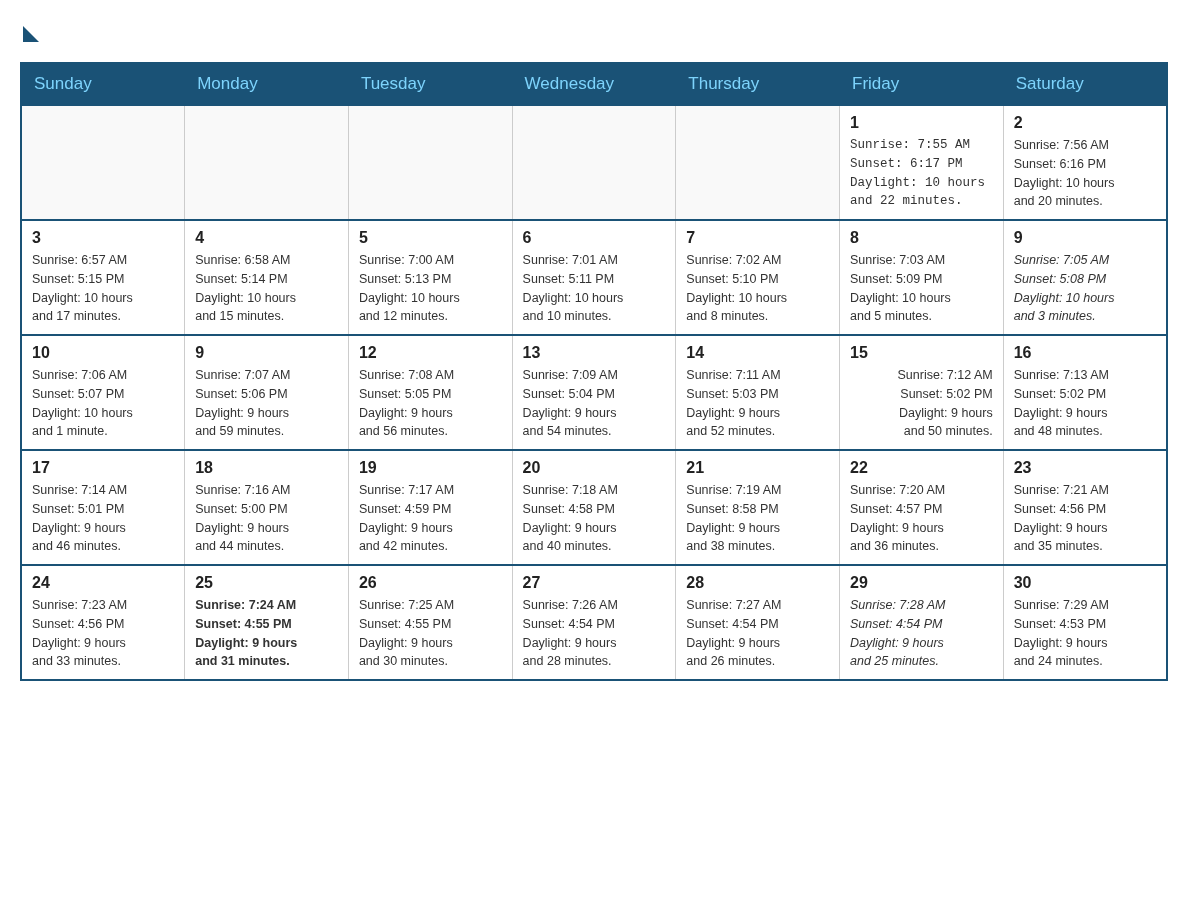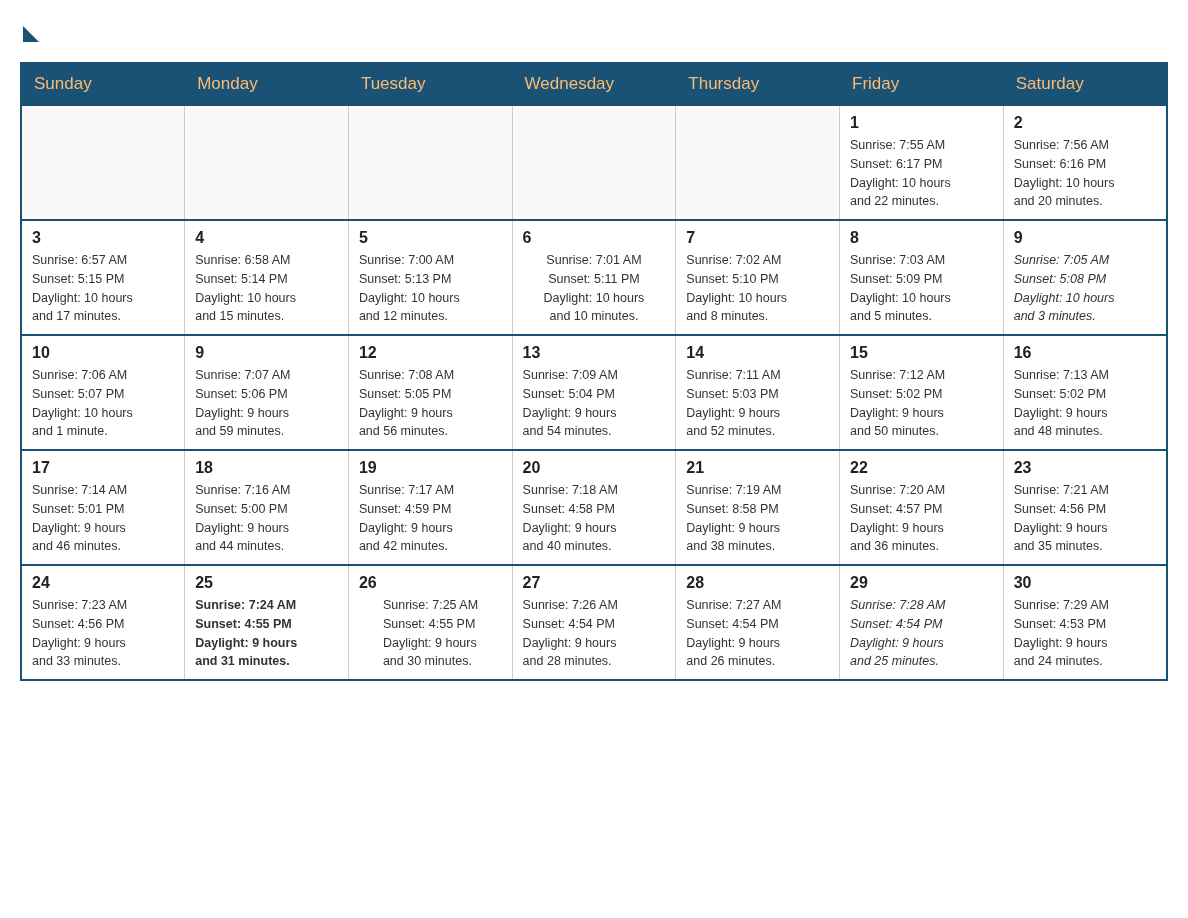--- a/index.html
+++ b/index.html
@@ -61,21 +61,21 @@
       color: #555;
       font-family: Georgia, serif;
     }
     .calendar {
       width: 100%;
       border-collapse: collapse;
       border: 2px solid #1a5276;
     }
     .calendar th {
       background-color: #1a5276;
-      color: #fdba74;
+      color: #7dd3fc;
       font-size: 17px;
       font-weight: normal;
       padding: 10px 12px;
       text-align: left;
       border: 1px solid #1a5276;
     }
     .calendar td {
       width: 14.28%;
       vertical-align: top;
       padding: 8px 10px;
@@ -132,21 +132,21 @@
   </thead>
   <tbody id="calendar-body">
   <tr>
         <td class="empty-cell"></td>
         <td class="empty-cell"></td>
         <td class="empty-cell"></td>
         <td class="empty-cell"></td>
         <td class="empty-cell"></td>
         <td>
           <span class="day-number">1</span>
-          <div class="day-info" style="white-space: pre-line;">Sunrise: 7:55 AM
+          <div class="day-info" style="white-space: pre-line; font-family: Liberation Mono, monospace;">Sunrise: 7:55 AM
 Sunset: 6:17 PM
 Daylight: 10 hours
 and 22 minutes.</div>
         </td>
         <td>
           <span class="day-number">2</span>
           <div class="day-info" style="white-space: pre-line;">Sunrise: 7:56 AM
 Sunset: 6:16 PM
 Daylight: 10 hours
 and 20 minutes.</div>
@@ -169,21 +169,21 @@
         </td>
         <td>
           <span class="day-number">5</span>
           <div class="day-info" style="white-space: pre-line;">Sunrise: 7:00 AM
 Sunset: 5:13 PM
 Daylight: 10 hours
 and 12 minutes.</div>
         </td>
         <td>
           <span class="day-number">6</span>
-          <div class="day-info" style="white-space: pre-line; text-align: center;">Sunrise: 7:01 AM
+          <div class="day-info" style="white-space: pre-line;">Sunrise: 7:01 AM
 Sunset: 5:11 PM
 Daylight: 10 hours
 and 10 minutes.</div>
         </td>
         <td>
           <span class="day-number">7</span>
           <div class="day-info" style="white-space: pre-line;">Sunrise: 7:02 AM
 Sunset: 5:10 PM
 Daylight: 10 hours
 and 8 minutes.</div>
@@ -234,21 +234,21 @@
         </td>
         <td>
           <span class="day-number">14</span>
           <div class="day-info" style="white-space: pre-line;">Sunrise: 7:11 AM
 Sunset: 5:03 PM
 Daylight: 9 hours
 and 52 minutes.</div>
         </td>
         <td>
           <span class="day-number">15</span>
-          <div class="day-info" style="white-space: pre-line;">Sunrise: 7:12 AM
+          <div class="day-info" style="white-space: pre-line; text-align: right;">Sunrise: 7:12 AM
 Sunset: 5:02 PM
 Daylight: 9 hours
 and 50 minutes.</div>
         </td>
         <td>
           <span class="day-number">16</span>
           <div class="day-info" style="white-space: pre-line;">Sunrise: 7:13 AM
 Sunset: 5:02 PM
 Daylight: 9 hours
 and 48 minutes.</div>
@@ -315,21 +315,21 @@
         </td>
         <td>
           <span class="day-number">25</span>
           <div class="day-info" style="white-space: pre-line; font-weight: bold;">Sunrise: 7:24 AM
 Sunset: 4:55 PM
 Daylight: 9 hours
 and 31 minutes.</div>
         </td>
         <td>
           <span class="day-number">26</span>
-          <div class="day-info" style="white-space: pre-line; margin-left: 24px;">Sunrise: 7:25 AM
+          <div class="day-info" style="white-space: pre-line;">Sunrise: 7:25 AM
 Sunset: 4:55 PM
 Daylight: 9 hours
 and 30 minutes.</div>
         </td>
         <td>
           <span class="day-number">27</span>
           <div class="day-info" style="white-space: pre-line;">Sunrise: 7:26 AM
 Sunset: 4:54 PM
 Daylight: 9 hours
 and 28 minutes.</div>

